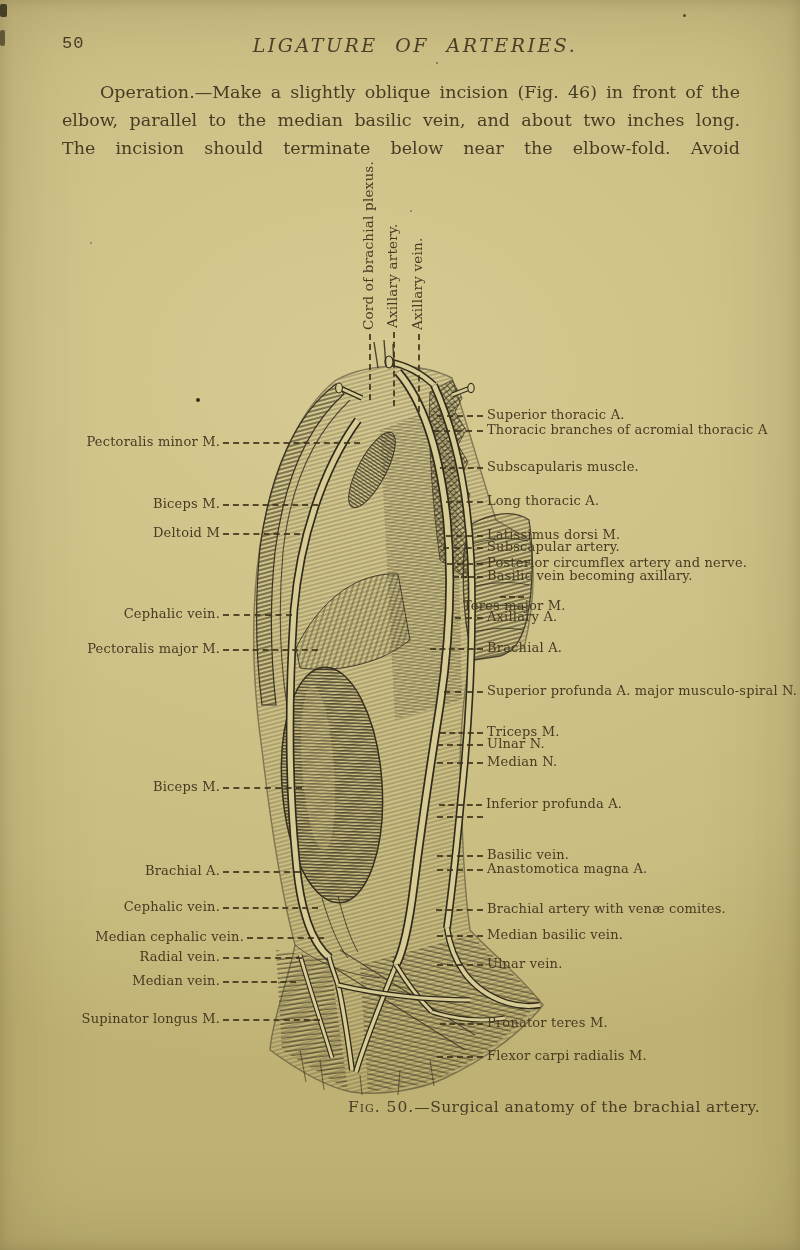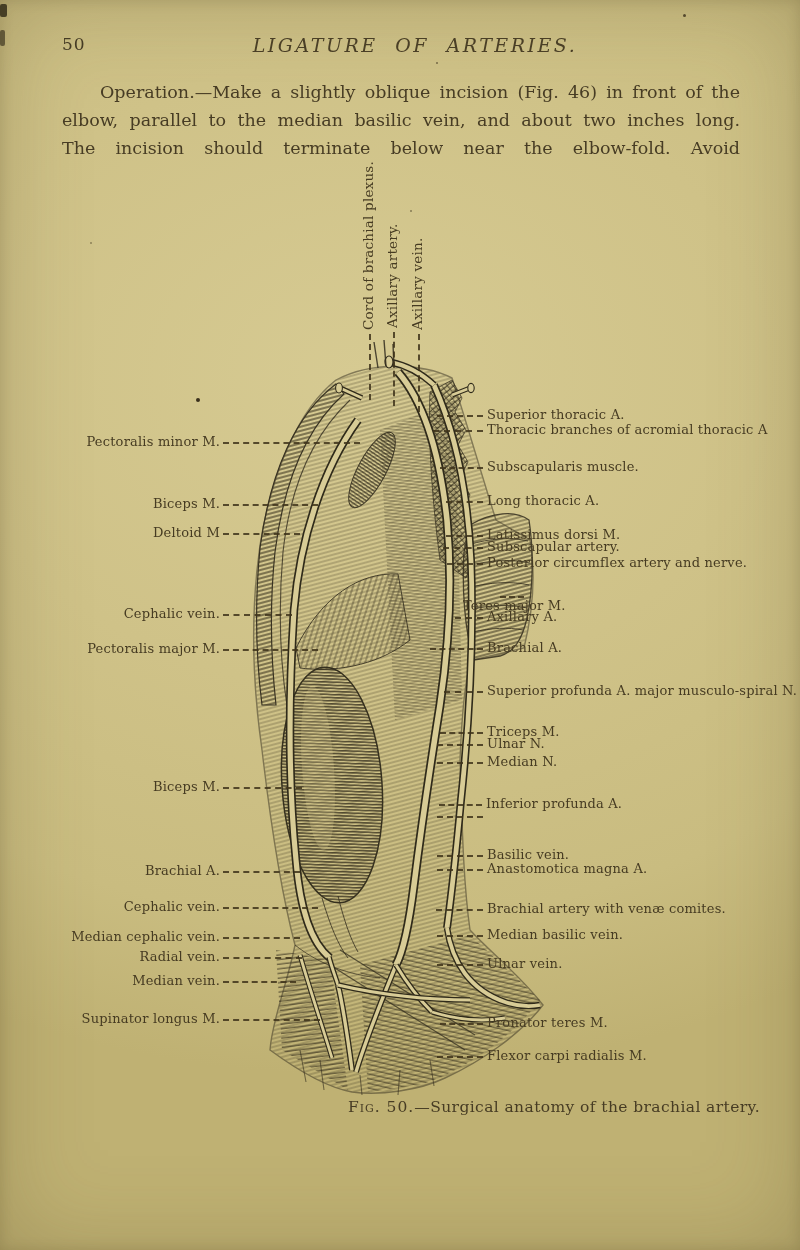--- a/index.html
+++ b/index.html
@@ -10,21 +10,21 @@
     background:
       radial-gradient(ellipse 900px 700px at 45% 30%, #d6ca92 0%, #cfc288 45%, #c9bc80 78%, #bfb173 100%);
     box-shadow: inset 0 0 90px rgba(92,80,40,.28), inset 0 0 14px rgba(60,50,20,.18);
     font-family:"DejaVu Serif", serif;
     color:#453b24;
   }
   .speck{position:absolute;border-radius:50%;background:#3a301c;}
   .smudge{position:absolute;background:#2c2514;border-radius:2px;}
 
   
-  .pagenum{position:absolute;left:62px;top:34px;font-size:17px;letter-spacing:1px;}
+  .pagenum{position:absolute;left:62px;top:34px;font-size:17px;letter-spacing:1px;font-family:Liberation Mono, monospace;}
   .runtitle{position:absolute;left:30px;right:0;top:34px;text-align:center;
     font-style:italic;font-size:19px;letter-spacing:2.5px;word-spacing:9px;color:#4a3f26;}
 
   
   .para{position:absolute;left:62px;top:78px;width:678px;font-size:17.5px;line-height:28px;color:#473c24;}
   .pline{text-align:justify;text-align-last:justify;white-space:normal;}
   .pline.first{text-indent:38px;}
 
   
   .lrow{position:absolute;left:0;height:18px;display:flex;align-items:center;}
@@ -226,21 +226,21 @@
       <span class="ld"></span>
     </div>
   <div class="lrow" style="top:861px;width:300px;">
       <span class="lt">Brachial A.</span>
       <span class="ld"></span>
     </div>
   <div class="lrow" style="top:897px;width:318px;">
       <span class="lt">Cephalic vein.</span>
       <span class="ld"></span>
     </div>
-  <div class="lrow" style="top:927px;width:300px;">
+  <div class="lrow" style="top:927px;width:300px;margin-left:24px;">
       <span class="lt">Median cephalic vein.</span>
       <span class="ld"></span>
     </div>
   <div class="lrow" style="top:947px;width:302px;">
       <span class="lt">Radial vein.</span>
       <span class="ld"></span>
     </div>
   <div class="lrow" style="top:971px;width:296px;">
       <span class="lt">Median vein.</span>
       <span class="ld"></span>
@@ -271,20 +271,24 @@
       <span class="rt">Latissimus dorsi M.</span>
     </div>
   <div class="rrow" style="top:537px;left:443px;">
       <span class="rd" style="width:40px;"></span>
       <span class="rt">Subscapular artery.</span>
     </div>
   <div class="rrow" style="top:553px;left:447px;">
       <span class="rd" style="width:36px;"></span>
       <span class="rt">Posterior circumflex artery and nerve.</span>
     </div>
+  <div class="rrow" style="top:566px;left:453px;">
+      <span class="rd" style="width:30px;"></span>
+      <span class="rt">Basilic vein becoming axillary.</span>
+    </div>
   <div class="rrow" style="top:593px;left:459px;flex-direction:column;">
       <span class="rd" style="width:24px;"></span>
       <span class="rt">Teres major M.</span>
     </div>
   <div class="rrow" style="top:607px;left:455px;">
       <span class="rd" style="width:28px;"></span>
       <span class="rt">Axillary A.</span>
     </div>
   <div class="rrow" style="top:638px;left:430px;">
       <span class="rd" style="width:53px;"></span>

